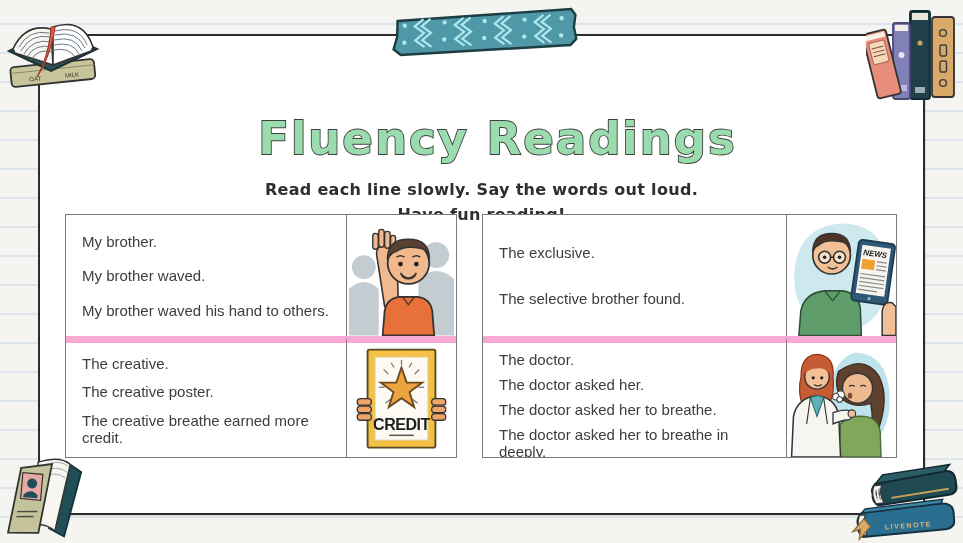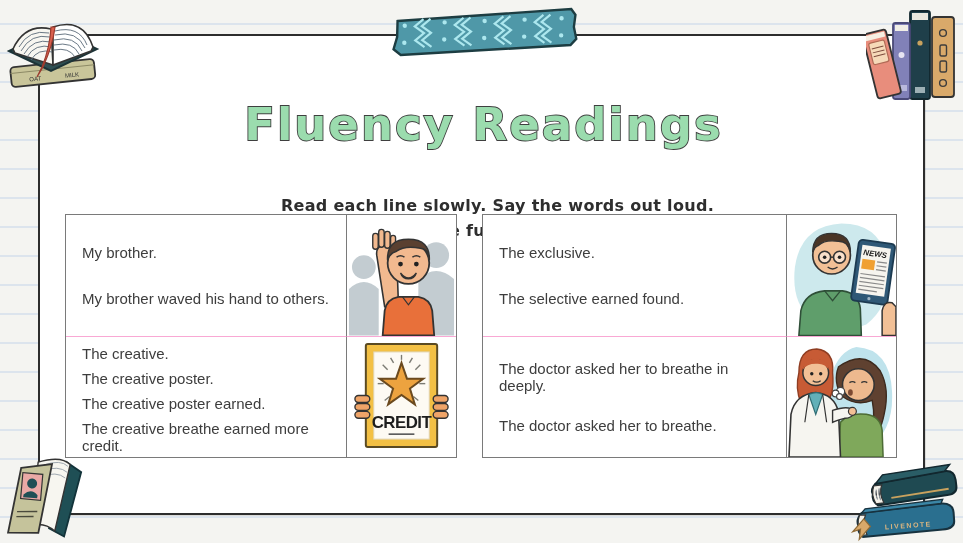--- a/index.html
+++ b/index.html
@@ -9,39 +9,39 @@
     background-color:#f4f4f1;
     background-image:repeating-linear-gradient(to bottom,rgba(0,0,0,0) 0px,rgba(0,0,0,0) 27px,#dce4ed 27px,#dce4ed 29px);
     background-position:0 -4px;
   }
   .card{
     position:absolute;left:38px;top:34px;width:883px;height:477px;
     background:#ffffff;border:2px solid #2d2d2d;border-radius:5px;
     box-shadow:1px 1px 0 rgba(0,0,0,0.10);
   }
   .title{
-    position:absolute;left:0;top:60px;width:100%;margin:2px;text-align:center;
+    position:absolute;left:0;top:60px;width:100%;margin:16px;text-align:center;
     font-family:"DejaVu Sans",sans-serif;font-size:45px;font-weight:bold;letter-spacing:2px;
     color:#9bdcae;-webkit-text-stroke:1.8px #3f3f3f;paint-order:stroke fill;
   }
   .subtitle{
-    position:absolute;left:0;width:100%;margin:16px;text-align:center;
+    position:absolute;left:0;width:100%;margin:0;text-align:center;
     font-family:"DejaVu Sans",sans-serif;font-size:16px;font-weight:600;color:#2e2e2e;letter-spacing:0.3px;
   }
   .sub1{top:144px}
   .sub2{top:169px}
   .rtable{
     position:absolute;top:178px;display:grid;grid-template-columns:1fr 110px;
     grid-template-rows:121px 121px;background:#fff;border:1px solid #7a7a7a;
   }
   .rtable.left{left:25px;width:390px}
   .rtable.right{left:442px;width:413px}
   .cell{box-sizing:border-box;overflow:hidden;background:#fff}
   .cell.imgcell{border-left:1px solid #7a7a7a}
-  .cell.row2{border-top:1px solid #f9a8d4}
+  .cell.row2{border-top:7px solid #f9a8d4}
   .cell.textcell{
     display:flex;flex-direction:column;justify-content:space-evenly;
     padding:4px 6px 4px 12px;font-size:15px;color:#3d3d3d;
   }
   .cell.textcell p{margin:4px;line-height:17px}
   .cell.imgcell svg{display:block;width:100%;height:100%}
   .tape{position:absolute;left:390px;top:8px;width:190px;height:48px;transform:rotate(-2deg);z-index:6}
   .corner{position:absolute;z-index:7}
   .tl{left:3px;top:5px;width:100px;height:86px}
   .tr{left:866px;top:3px;width:94px;height:100px}
@@ -52,20 +52,21 @@
 <body>
 
 <div class="card">
   <h1 class="title">Fluency Readings</h1>
   <p class="subtitle sub1">Read each line slowly. Say the words out loud.</p>
   <p class="subtitle sub2">Have fun reading!</p>
 
   <div class="rtable left">
     <div class="cell textcell">
       <p>My brother.</p>
+      <p>My brother waved.</p>
       <p>My brother waved his hand to others.</p>
     </div>
     <div class="cell imgcell">
       <svg viewBox="0 0 110 121">
         <rect x="0" y="0" width="110" height="121" fill="#ffffff"></rect>
 
         <g fill="#c3ccd1">
           <circle cx="17" cy="52" r="12"></circle>
           <path d="M2,121 L2,74 Q17,60 32,74 L32,121 Z"></path>
           <circle cx="90" cy="40" r="13"></circle>
@@ -88,21 +89,20 @@
         <path d="M66,42 q4,-3 8,0" fill="none" stroke="#333" stroke-width="1.4"></path>
         <path d="M54,58 Q62,68 70,58 Q68,64 62,64 Q56,64 54,58 Z" fill="#8d2f23" stroke="#333" stroke-width="1.3"></path>
 
         <path d="M36,121 L38,96 Q40,84 52,82 L72,82 Q84,84 86,96 L88,121 Z" fill="#e8703a" stroke="#333" stroke-width="1.8"></path>
         <path d="M56,82 L62,90 L68,82" fill="none" stroke="#333" stroke-width="1.2"></path>
       </svg>
     </div>
     <div class="cell textcell row2">
       <p>The creative.</p>
       <p>The creative poster.</p>
-      <p>The creative poster earned.</p>
       <p>The creative breathe earned more credit.</p>
     </div>
     <div class="cell imgcell row2">
       <svg viewBox="0 0 110 121">
         <rect x="0" y="0" width="110" height="121" fill="#ffffff"></rect>
         <rect x="19" y="7" width="72" height="104" rx="2" fill="#f3c044" stroke="#5a4a22" stroke-width="2"></rect>
         <rect x="27" y="15" width="56" height="88" fill="#fdfaf3" stroke="#e0d3ae" stroke-width="1"></rect>
 
         <g stroke="#7b7b73" stroke-width="1.4">
           <line x1="36" y1="28" x2="41" y2="33"></line>
@@ -128,21 +128,21 @@
           <rect x="87" y="67" width="15" height="7" rx="3.5"></rect>
           <rect x="87" y="75" width="15" height="7" rx="3.5"></rect>
         </g>
       </svg>
     </div>
   </div>
 
   <div class="rtable right">
     <div class="cell textcell">
       <p>The exclusive.</p>
-      <p>The selective earned found.</p>
+      <p>The selective brother found.</p>
     </div>
     <div class="cell imgcell">
       <svg viewBox="0 0 110 121">
         <rect x="0" y="0" width="110" height="121" fill="#ffffff"></rect>
         <path d="M55,8 Q96,8 102,50 Q106,90 80,110 Q50,122 25,105 Q4,88 8,52 Q14,10 55,8 Z" fill="#cde9ed"></path>
 
         <path d="M12,121 L14,96 Q18,78 38,76 L56,76 Q72,78 74,94 L75,121 Z" fill="#5f9e6b" stroke="#2f4f38" stroke-width="1.6"></path>
         <path d="M38,76 L46,86 L54,76" fill="none" stroke="#2f4f38" stroke-width="1.3"></path>
 
         <circle cx="45" cy="40" r="19" fill="#f2c096" stroke="#333" stroke-width="1.7"></circle>
@@ -169,22 +169,24 @@
               <line x1="74" y1="72" x2="99" y2="72"></line>
               <line x1="74" y1="76" x2="93" y2="76"></line>
           </g>
           <circle cx="86" cy="84" r="1.6" fill="#9fb4c4"></circle>
         </g>
 
         <path d="M96,121 L96,96 Q98,86 106,88 L110,92 L110,121 Z" fill="#f2c096" stroke="#333" stroke-width="1.5"></path>
       </svg>
     </div>
     <div class="cell textcell row2">
+      <p>The doctor.</p>
+      <p>The doctor asked her.</p>
+      <p>The doctor asked her to breathe.</p>
       <p>The doctor asked her to breathe in deeply.</p>
-      <p>The doctor asked her to breathe.</p>
     </div>
     <div class="cell imgcell row2">
       <svg viewBox="0 0 110 121">
         <rect x="0" y="0" width="110" height="121" fill="#ffffff"></rect>
         <path d="M70,10 Q104,12 106,55 Q108,95 82,112 Q55,122 42,100 Q34,70 44,40 Q52,14 70,10 Z" fill="#bfe3ec"></path>
 
         <path d="M52,30 Q78,12 94,34 Q104,52 98,78 Q94,98 84,104 Q90,84 86,64 Q70,70 56,60 Q46,46 52,30 Z" fill="#5f4130" stroke="#3c2a1e" stroke-width="1.4"></path>
 
         <circle cx="72" cy="48" r="16" fill="#edb98e" stroke="#333" stroke-width="1.6"></circle>
         <path d="M63,46 q3,-2 6,0" fill="none" stroke="#333" stroke-width="1.4"></path>

